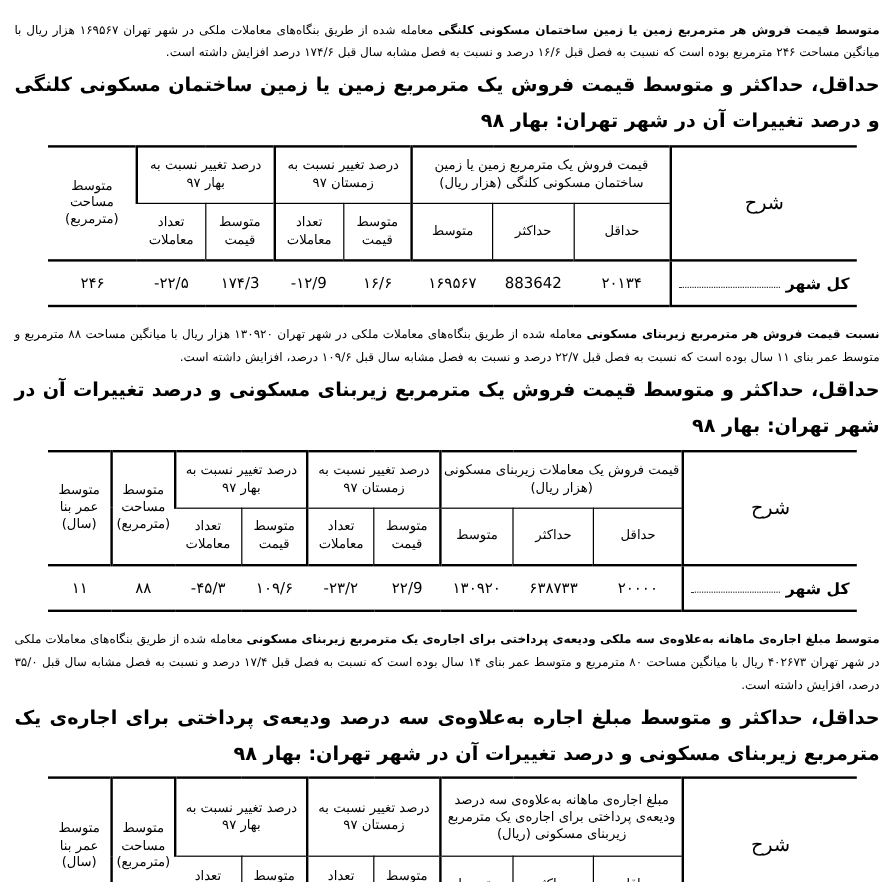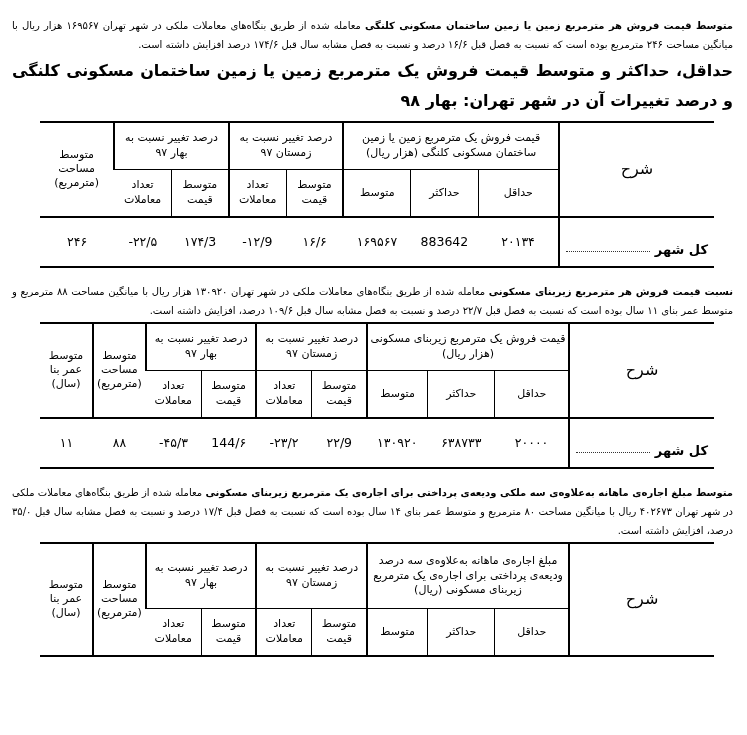--- a/index.html
+++ b/index.html
@@ -29,21 +29,21 @@
   thead th.gb{border-left-width:2px;}
   thead th.sep{border-left:2.5px solid #000;}
   .group-row th{height:42px;}
   .group-row.tall th{height:60px;}
   .sub-row th{height:42px;border-top:1px solid #000;}
   tbody td{
     border-top:2.5px solid #000;height:28px;vertical-align:middle;
     font-size:12.5px;text-align:center;padding:2px 1px;margin-top:12px;
   }
   td.num{direction:ltr;unicode-bidi:isolate;}
-  td.sharh-data{border-left:2.5px solid #000;padding:18px 6px 2px 4px;}
+  td.sharh-data{border-left:2.5px solid #000;padding:6px 6px 2px 4px;}
   .leader{display:flex;align-items:flex-end;width:100%;}
   .leader .lbl{font-weight:bold;font-size:13px;white-space:nowrap;}
   .leader .dots{flex:1 1 auto;border-bottom:1.6px dotted #333;margin:0 5px 5px 2px;height:1px;}
   .sharh-head{font-size:16px;}
 </style>
 </head>
 <body>
 
 <section>
   <p class="para"><b>متوسط قیمت فروش هر مترمربع زمین یا زمین ساختمان مسکونی کلنگی</b><span> معامله شده از طریق بنگاه‌های معاملات ملکی در شهر تهران ۱۶۹۵۶۷ هزار ریال با میانگین مساحت ۲۴۶ مترمربع بوده است که نسبت به فصل قبل ۱۶/۶ درصد و نسبت به فصل مشابه سال قبل ۱۷۴/۶ درصد افزایش داشته است.</span></p>
@@ -96,38 +96,39 @@
           <td class="num">-۲۲/۵</td>
           <td class="num">۲۴۶</td>
         </tr>
       </tbody>
     </table>
   </div>
 </section>
 
 <section>
   <p class="para"><b>نسبت قیمت فروش هر مترمربع زیربنای مسکونی</b><span> معامله شده از طریق بنگاه‌های معاملات ملکی در شهر تهران ۱۳۰۹۲۰ هزار ریال با میانگین مساحت ۸۸ مترمربع و متوسط عمر بنای ۱۱ سال بوده است که نسبت به فصل قبل ۲۲/۷ درصد و نسبت به فصل مشابه سال قبل ۱۰۹/۶ درصد، افزایش داشته است.</span></p>
+  <p class="tbl-title">حداقل، حداکثر و متوسط قیمت فروش یک مترمربع زیربنای مسکونی و درصد تغییرات آن در شهر تهران: بهار ۹۸</p>
   <div class="tblwrap">
     <table>
       <colgroup>
         <col style="width:21.5%">
           <col style="width:11%">
           <col style="width:10%">
           <col style="width:9%">
         <col style="width:8.2%">
           <col style="width:8.2%">
           <col style="width:8.2%">
           <col style="width:8.2%">
           <col style="width:7.85%">
           <col style="width:7.85%">
       </colgroup>
       <thead>
         <tr class="group-row">
           <th rowspan="2" class="sep sharh-head">شرح</th>
-          <th colspan="3" class="gb">قیمت فروش یک مترمربع زیربنای مسکونی (هزار ریال)</th>
+          <th colspan="3" class="gb">قیمت فروش یک معاملات زیربنای مسکونی (هزار ریال)</th>
           <th colspan="2" class="gb">درصد تغییر نسبت به زمستان ۹۷</th>
           <th colspan="2" class="gb">درصد تغییر نسبت به بهار ۹۷</th>
           <th rowspan="2" class="gb">متوسط مساحت (مترمربع)</th>
           <th rowspan="2">متوسط عمر بنا (سال)</th>
         </tr>
         <tr class="sub-row">
           <th>حداقل</th>
           <th>حداکثر</th>
           <th class="gb">متوسط</th>
           <th>متوسط قیمت</th>
@@ -142,32 +143,33 @@
             <div class="leader">
                 <span class="lbl">کل شهر</span>
                 <span class="dots"></span>
               </div>
           </td>
           <td class="num">۲۰۰۰۰</td>
           <td class="num">۶۳۸۷۳۳</td>
           <td class="num">۱۳۰۹۲۰</td>
           <td class="num">۲۲/9</td>
           <td class="num">-۲۳/۲</td>
-          <td class="num">144/۶</td>
+          <td class="num">۱۰۹/۶</td>
           <td class="num">-۴۵/۳</td>
           <td class="num">۸۸</td>
           <td class="num">۱۱</td>
         </tr>
       </tbody>
     </table>
   </div>
 </section>
 
 <section>
   <p class="para"><b>متوسط مبلغ اجاره‌ی ماهانه به‌علاوه‌ی سه ملکی ودیعه‌ی پرداختی برای اجاره‌ی یک مترمربع زیربنای مسکونی</b><span> معامله شده از طریق بنگاه‌های معاملات ملکی در شهر تهران ۴۰۲۶۷۳ ریال با میانگین مساحت ۸۰ مترمربع و متوسط عمر بنای ۱۴ سال بوده است که نسبت به فصل قبل ۱۷/۴ درصد و نسبت به فصل مشابه سال قبل ۳۵/۰ درصد، افزایش داشته است.</span></p>
+  <p class="tbl-title">حداقل، حداکثر و متوسط مبلغ اجاره به‌علاوه‌ی سه درصد ودیعه‌ی پرداختی برای اجاره‌ی یک مترمربع زیربنای مسکونی و درصد تغییرات آن در شهر تهران: بهار ۹۸</p>
   <div class="tblwrap">
     <table>
       <colgroup>
         <col style="width:21.5%">
           <col style="width:11%">
           <col style="width:10%">
           <col style="width:9%">
         <col style="width:8.2%">
           <col style="width:8.2%">
           <col style="width:8.2%">

